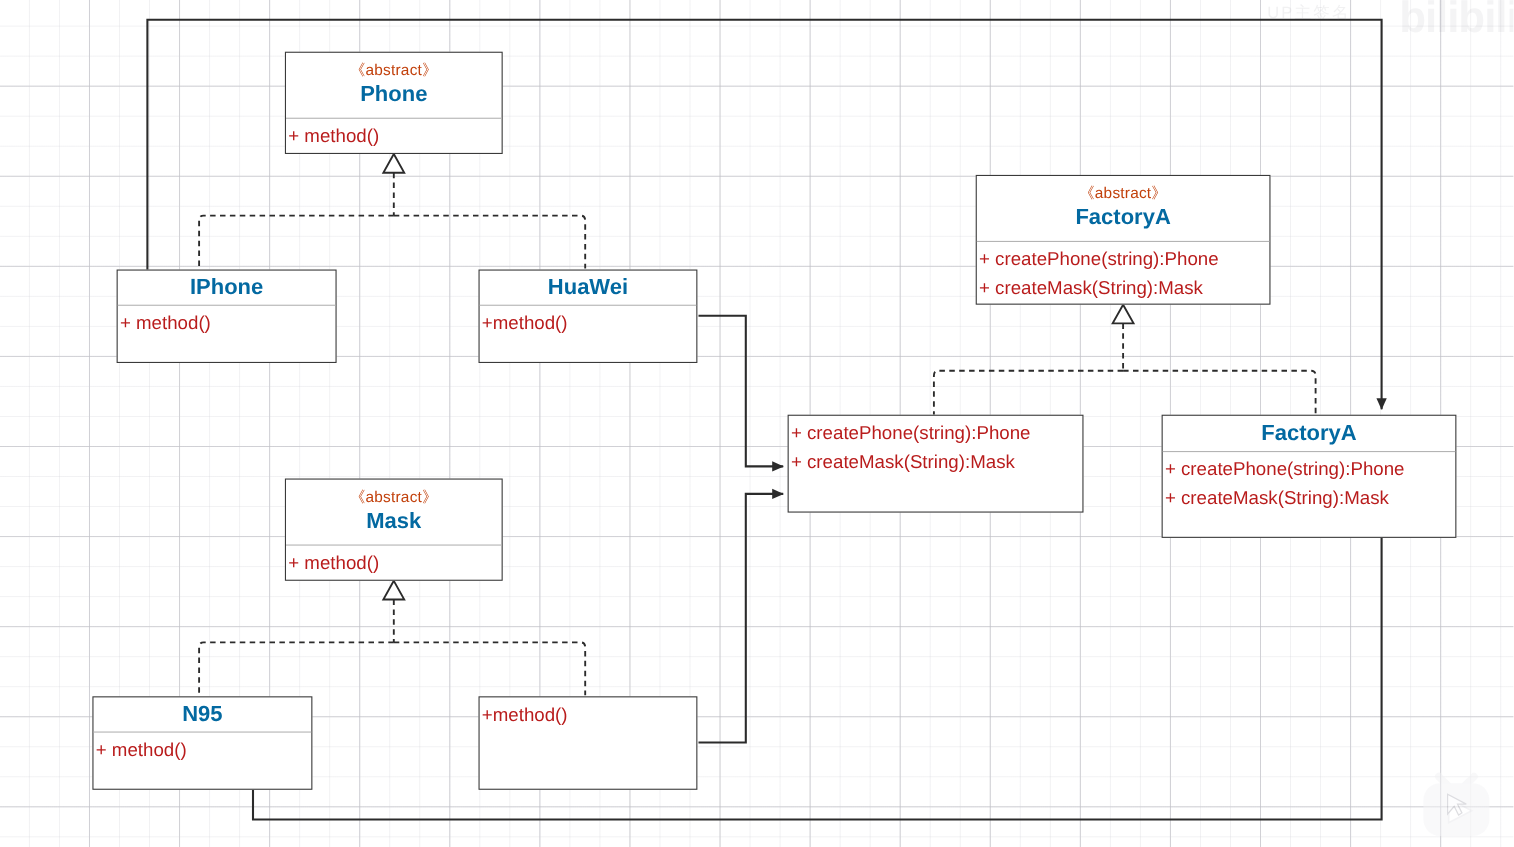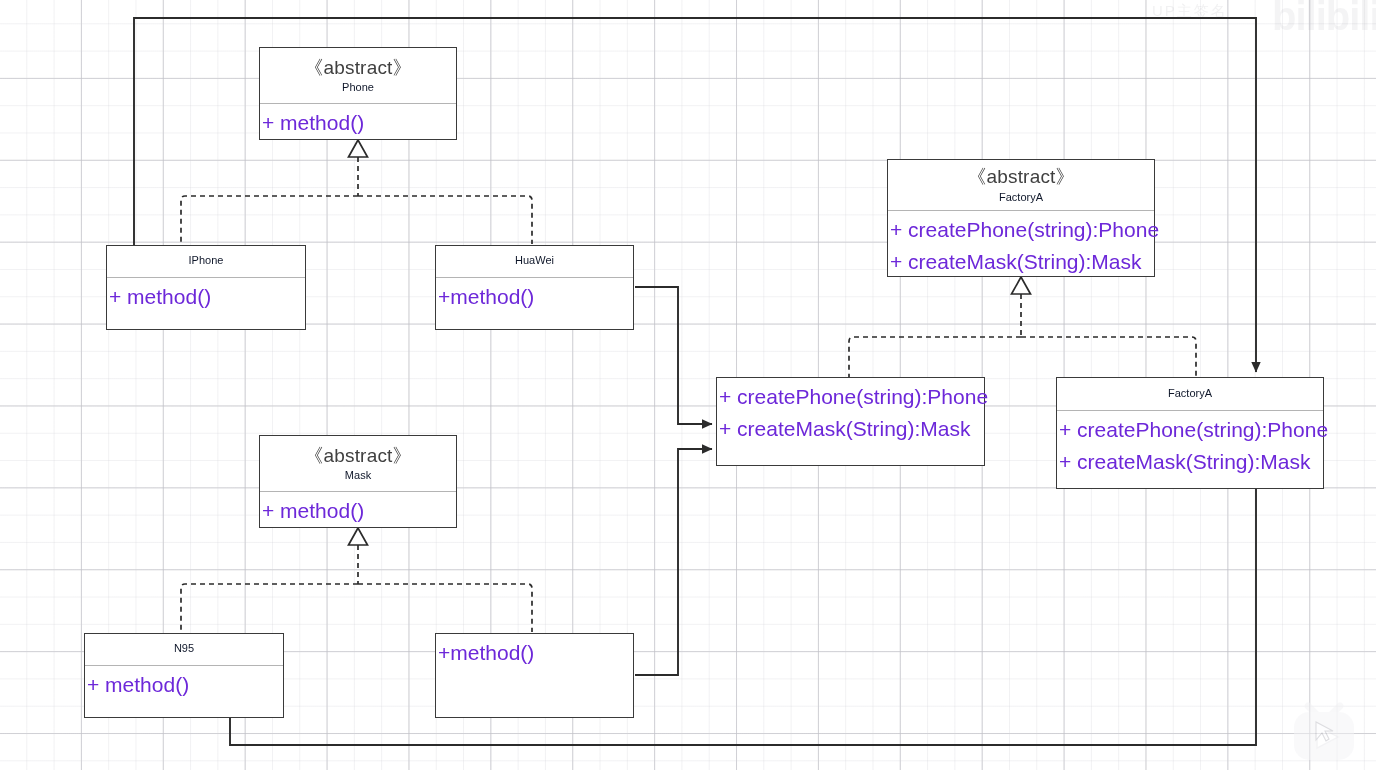--- a/index.html
+++ b/index.html
@@ -48,39 +48,39 @@
   .uml-head {
     box-sizing: border-box;
     display: flex;
     flex-direction: column;
     align-items: center;
     justify-content: center;
     border-bottom: 1.2px solid #b4b4b4;
     padding: 4px 2px 5px 2px;
   }
   .stereotype {
-    font-size: 19px;
-    color: #404040;
+    font-size: 14px;
+    color: #c2410c;
     line-height: 1.35;
     letter-spacing: 0.2px;
     text-align: center;
   }
   .cls-name {
-    font-size: 11px;
-    font-weight: normal;
-    color: #0f172a;
+    font-size: 20px;
+    font-weight: bold;
+    color: #0369a1;
     line-height: 1.4;
   }
   .uml-body {
     flex: 1 1 auto;
     padding: 3px 0 0 2px;
   }
   .member {
-    font-size: 21px;
-    color: #6d28d9;
+    font-size: 17px;
+    color: #b91c1c;
     line-height: 1.52;
     white-space: pre;
   }
   
   .wm-text {
     position: absolute;
     font-size: 15px;
     color: rgba(120,120,128,0.10);
     letter-spacing: 2px;
     white-space: nowrap;

